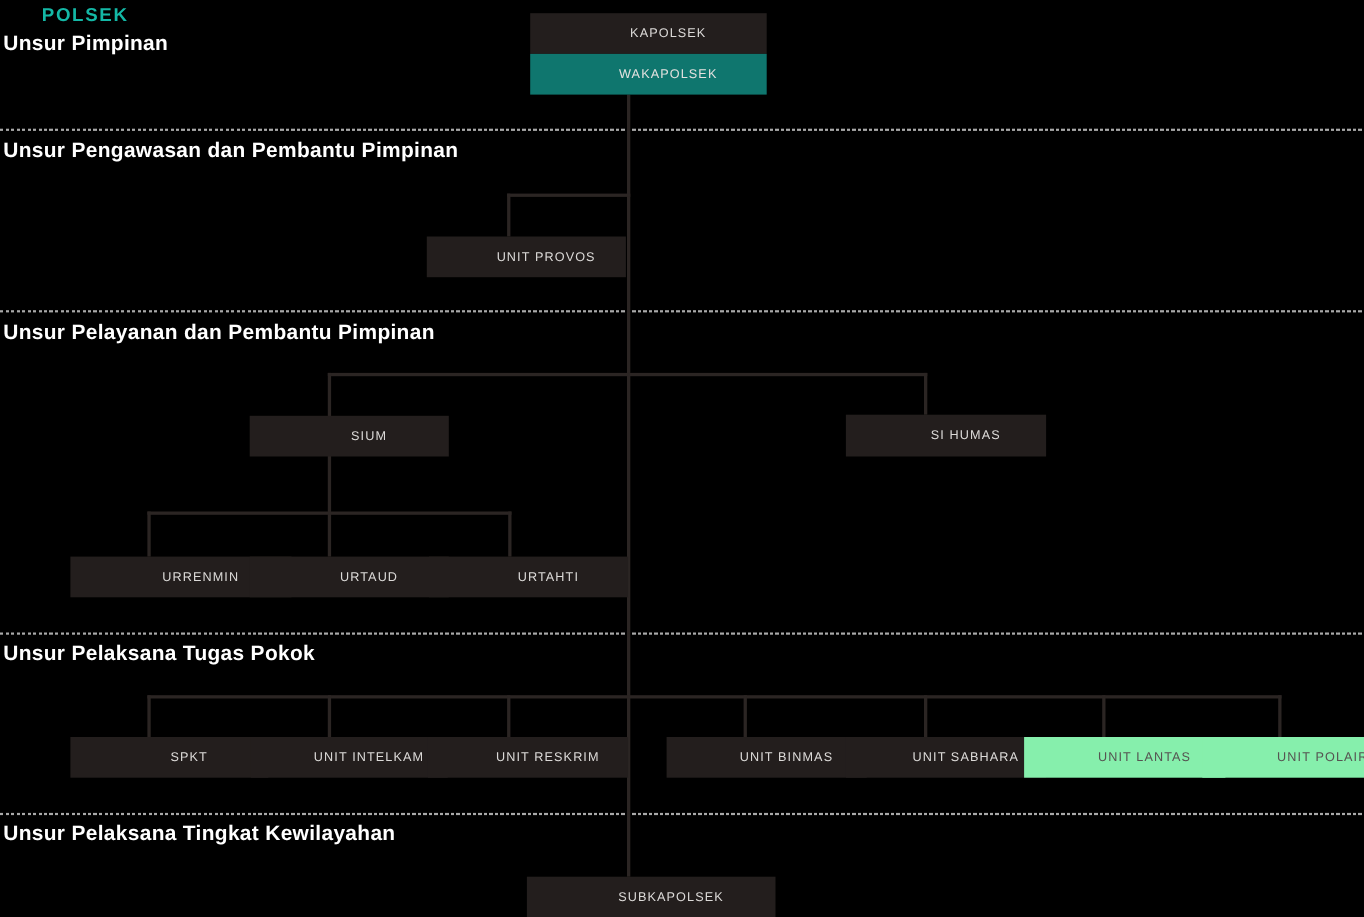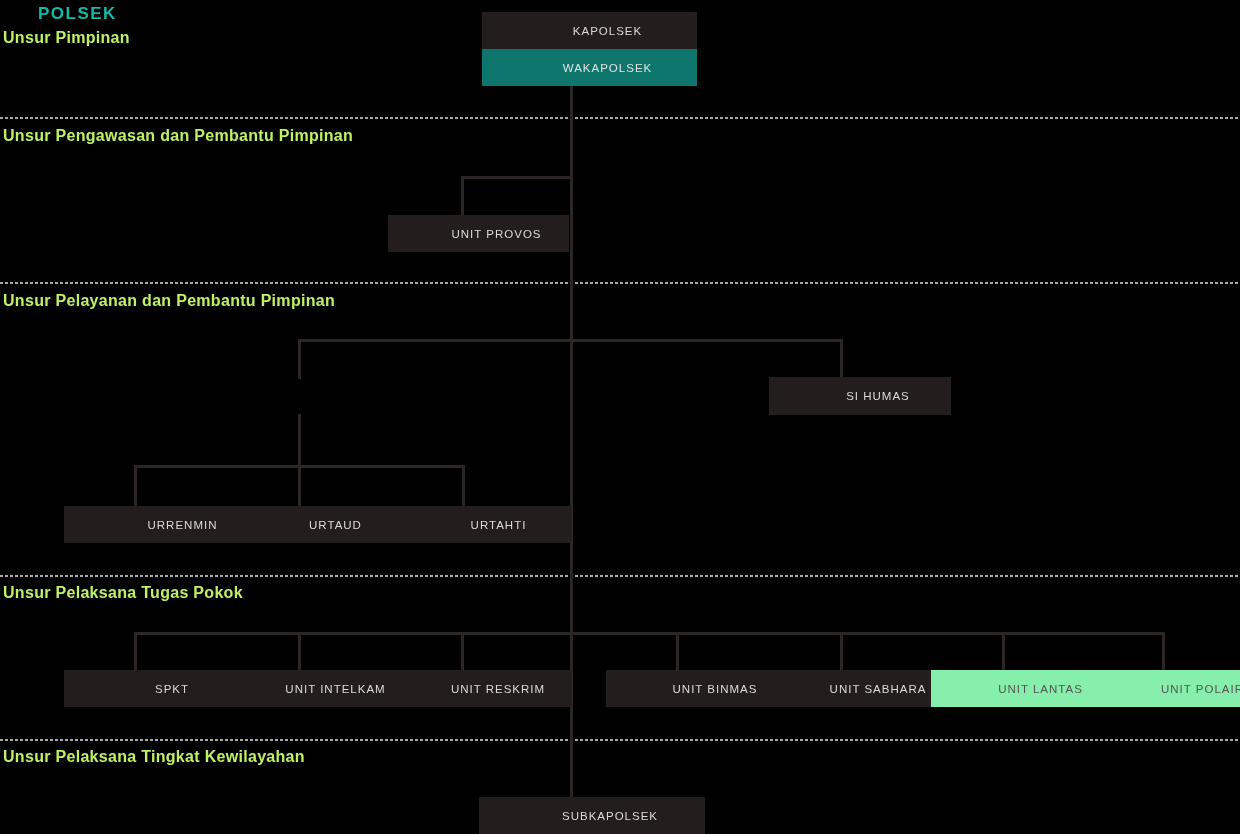--- a/index.html
+++ b/index.html
@@ -21,24 +21,24 @@
     top: 4px;
     font-size: 17px;
     font-weight: 700;
     letter-spacing: 1.5px;
     color: #14b8a6;
     margin-left: 24px;
   }
   .section-label {
     position: absolute;
     left: 3px;
-    font-size: 16px;
+    font-size: 19px;
     font-weight: 700;
     letter-spacing: 0.3px;
-    color: #bef264;
+    color: #ffffff;
     white-space: nowrap;
   }
   .divider {
     position: absolute;
     left: 0;
     width: 1240px;
     height: 2px;
     background: repeating-linear-gradient(90deg, #a9a9a9 0 3px, transparent 3px 5px);
     z-index: 1;
   }
@@ -107,20 +107,21 @@
   <div class="line" style="left:298px;top:632px;width:3px;height:38px"></div>
   <div class="line" style="left:461px;top:632px;width:3px;height:38px"></div>
   <div class="line" style="left:676px;top:632px;width:3px;height:38px"></div>
   <div class="line" style="left:840px;top:632px;width:3px;height:38px"></div>
   <div class="line" style="left:1002px;top:632px;width:3px;height:38px"></div>
   <div class="line" style="left:1162px;top:632px;width:3px;height:38px"></div>
 
   <div class="node dark" style="left:482px;top:12px;width:179px;height:37px">KAPOLSEK</div>
   <div class="node gray" style="left:482px;top:49px;width:179px;height:37px">WAKAPOLSEK</div>
   <div class="node dark" style="left:388px;top:215px;width:145px;height:37px">UNIT PROVOS</div>
+  <div class="node dark" style="left:227px;top:378px;width:145px;height:37px">SIUM</div>
   <div class="node dark" style="left:769px;top:377px;width:146px;height:38px">SI HUMAS</div>
   <div class="node dark" style="left:64px;top:506px;width:165px;height:37px">URRENMIN</div>
   <div class="node dark" style="left:227px;top:506px;width:145px;height:37px">URTAUD</div>
   <div class="node dark" style="left:390px;top:506px;width:145px;height:37px">URTAHTI</div>
   <div class="node dark" style="left:64px;top:670px;width:144px;height:37px">SPKT</div>
   <div class="node dark" style="left:228px;top:670px;width:143px;height:37px">UNIT INTELKAM</div>
   <div class="node dark" style="left:389px;top:670px;width:146px;height:37px">UNIT RESKRIM</div>
   <div class="node dark" style="left:606px;top:670px;width:146px;height:37px">UNIT BINMAS</div>
   <div class="node dark" style="left:769px;top:670px;width:146px;height:37px">UNIT SABHARA</div>
   <div class="node light" style="left:931px;top:670px;width:147px;height:37px">UNIT LANTAS</div>

